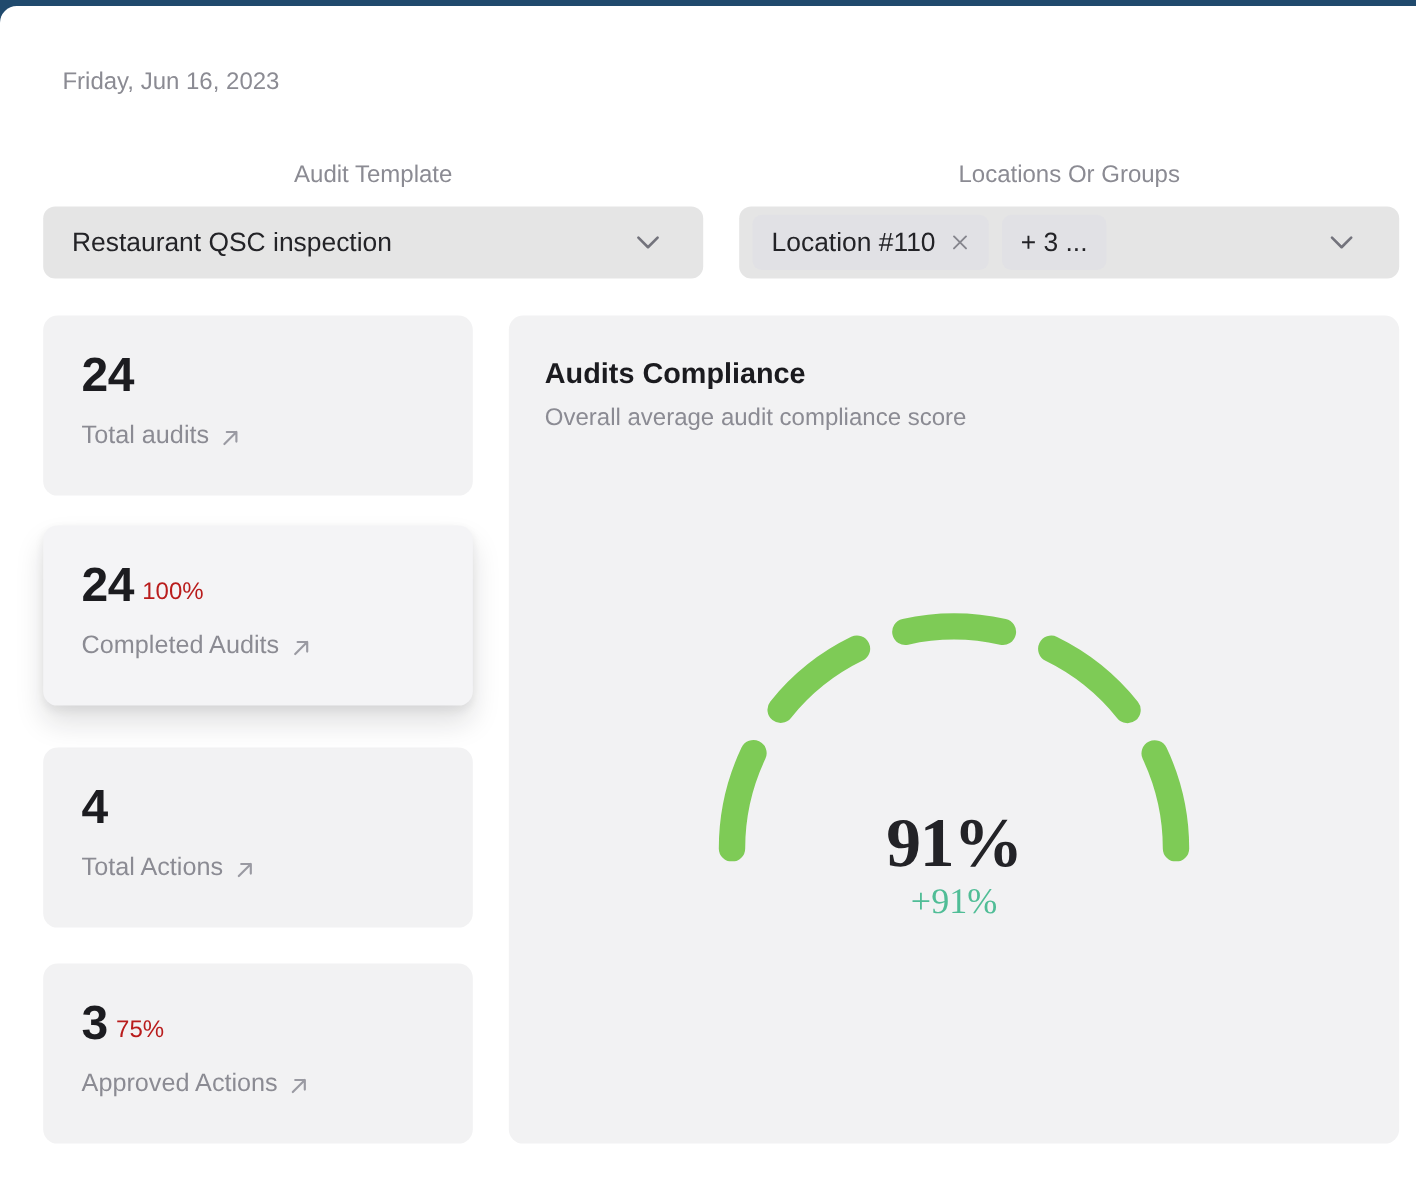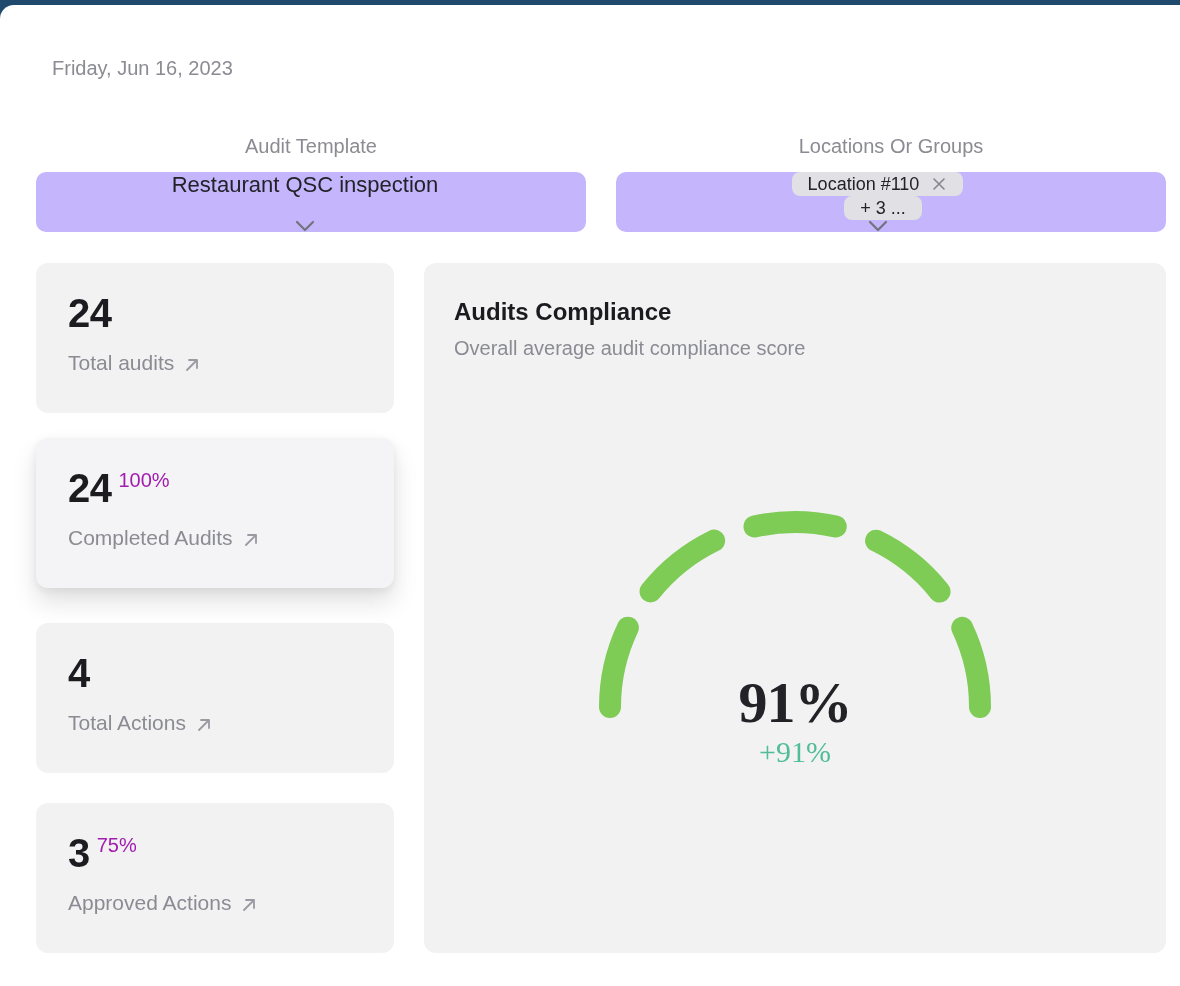--- a/index.html
+++ b/index.html
@@ -19,50 +19,50 @@
   
   .header { margin:52px 14px 0 36px; display:flex; align-items:baseline; }
   .page-title { font-size:34px; font-weight:bold; color:#1b1b1f; line-height:40px; letter-spacing:-0.5px; }
   .page-date { font-size:20px; color:#8b8b93; margin-left:16px; }
 
   
   .filters { display:flex; gap:30px; margin:54px 14px 0 36px; }
   .filter-col { flex:1; min-width:0; }
   .filter-label { font-size:20px; color:#8b8b93; line-height:24px;text-align:center; }
   .select {
-    margin-top:14px; height:60px; background:#c4b5fd; border-radius:10px;
-    display:flex; align-items:center; padding:0 36px 0 24px; cursor:pointer;flex-direction:column;
+    margin-top:14px; height:60px; background:#e5e5e5; border-radius:10px;
+    display:flex; align-items:center; padding:0 36px 0 24px; cursor:pointer;
   }
   .select.chips-select { padding:0 38px 0 11px; }
   .select-value { font-size:22px; color:#232327; }
   .select-spacer { flex:1; }
   .chevron { width:20px; height:12px; flex:0 0 auto; }
   .chip {
     background:#e1e1e5; border-radius:8px; height:46px;
     display:flex; align-items:center; padding:0 16px;
-    font-size:18px; color:#232327; white-space:nowrap;
+    font-size:22px; color:#232327; white-space:nowrap;
   }
   .chip + .chip { margin-left:11px; }
   .chip .close { width:16px; height:16px; margin-left:12px; cursor:pointer; }
 
   
   .main { display:flex; gap:30px; margin:31px 14px 0 36px; }
   .stats-col { width:358px; flex:0 0 358px; display:flex; flex-direction:column; gap:30px; }
   .stat-card {
     height:150px; background:#f2f2f3; border-radius:12px;
     padding:30px 24px 0 32px; cursor:pointer;
   }
   .stat-card.elevated {
     background:#f4f4f6;
     transform:translateY(-5px);
     box-shadow:0 14px 24px rgba(26,26,30,0.13), 0 3px 8px rgba(26,26,30,0.07);
   }
   .stat-top { display:flex; align-items:flex-start; }
   .stat-value { font-size:40px; font-weight:bold; color:#1c1c20; line-height:1; letter-spacing:-0.5px; }
-  .stat-percent { font-size:20px; color:#a21caf; margin-left:7px; margin-top:1px; }
+  .stat-percent { font-size:20px; color:#b91c1c; margin-left:7px; margin-top:14px; }
   .stat-label { margin-top:18px; font-size:21px; color:#8b8b93; display:flex; align-items:center; }
   .arrow-icon { width:18px; height:18px; margin-left:9px; transform:translateY(2px); }
 
   
   .panel {
     flex:1; height:690px; background:#f2f2f3; border-radius:12px;
     padding:34px 30px 0 30px;
   }
   .panel-title { font-size:24px; font-weight:bold; color:#1b1b1f; line-height:30px; }
   .panel-subtitle { font-size:20px; color:#8b8b93; line-height:26px; margin-top:8px; }

